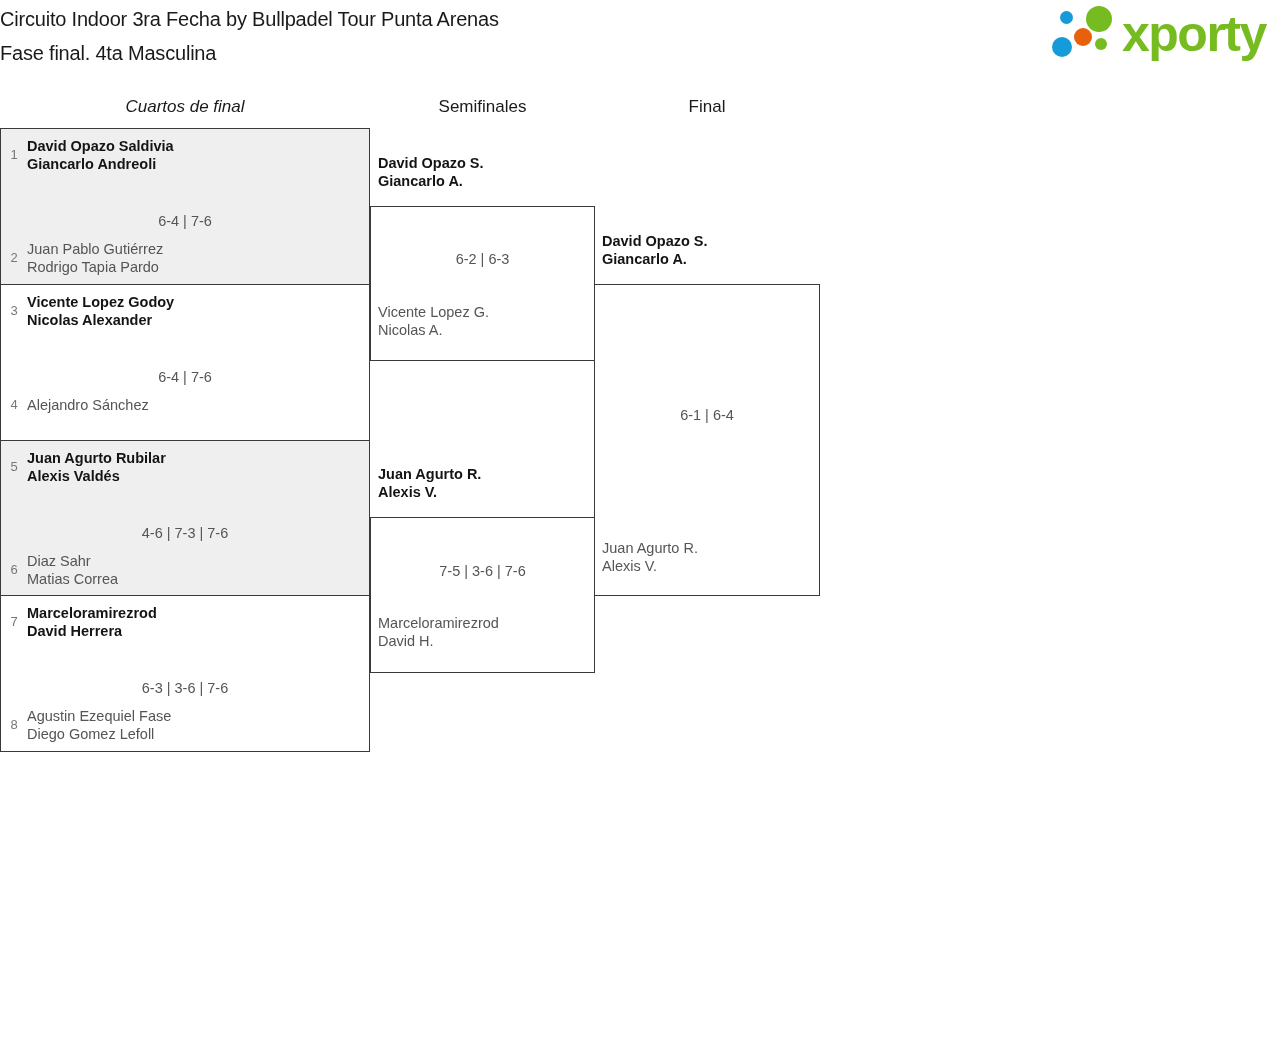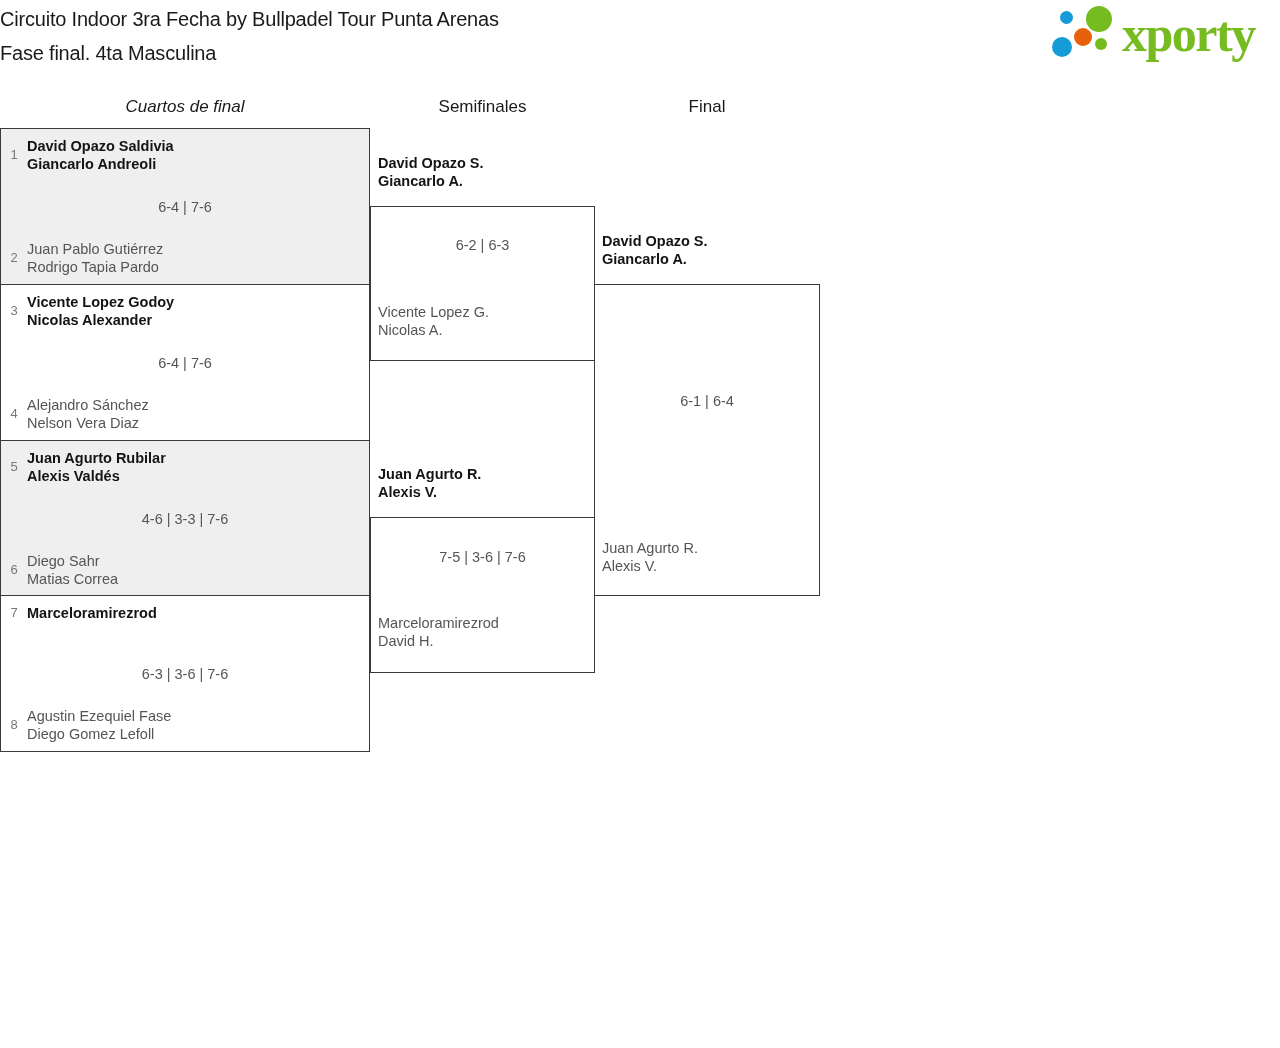--- a/index.html
+++ b/index.html
@@ -48,21 +48,21 @@
     width: 78px; height: 58px;
   }
   .dot { position: absolute; border-radius: 50%; }
   #logo-wordmark {
     position: absolute;
     left: 74px; top: 2px;
     font-size: 50px;
     line-height: 56px;
     font-weight: 700;
     letter-spacing: -1.5px;
-    font-family: Liberation Serif, serif;
+    font-family: Liberation Sans, sans-serif;
   }
 
   
   .round-header {
     position: absolute;
     font-size: 17px;
     line-height: 22px;
     color: #1a1a1a;
     text-align: center;
     font-weight: 400;
@@ -113,20 +113,21 @@
   }
   .score {
     position: absolute;
     left: 0;
     width: 100%;
     text-align: center;
     font-size: 14.5px;
     line-height: 18px;
     color: #555555;
     white-space: nowrap;
+    margin-top: 14px;
   }
 
   
   .qf { left: 0px; width: 370px; height: 157px; }
   #qf-0 { top: 128px; }
   #qf-1 { top: 284px; }
   #qf-2 { top: 440px; }
   #qf-3 { top: 595px; }
   .qf .team-top    { top: 8px; }
   .qf .team-bottom { top: 111px; }
@@ -209,48 +210,48 @@
     <span class="names">
       <div class="name">Vicente Lopez Godoy</div>
       <div class="name">Nicolas Alexander</div>
     </span>
   </div>
   <div class="score">6-4 | 7-6</div>
   <div class="team team-bottom">
     <span class="seed">4</span>
     <span class="names">
       <div class="name">Alejandro Sánchez</div>
-      <div class="name">Nelson Vera Diaz</div>
     </span>
   </div>
 </div>
 
 <div class="match qf shaded" id="qf-2">
   <div class="team team-top winner">
     <span class="seed">5</span>
     <span class="names">
       <div class="name">Juan Agurto Rubilar</div>
       <div class="name">Alexis Valdés</div>
     </span>
   </div>
-  <div class="score">4-6 | 3-3 | 7-6</div>
+  <div class="score">4-6 | 7-3 | 7-6</div>
   <div class="team team-bottom">
     <span class="seed">6</span>
     <span class="names">
-      <div class="name">Diego Sahr</div>
+      <div class="name">Diaz Sahr</div>
       <div class="name">Matias Correa</div>
     </span>
   </div>
 </div>
 
 <div class="match qf" id="qf-3">
   <div class="team team-top winner">
     <span class="seed">7</span>
     <span class="names">
       <div class="name">Marceloramirezrod</div>
+      <div class="name">David Herrera</div>
     </span>
   </div>
   <div class="score">6-3 | 3-6 | 7-6</div>
   <div class="team team-bottom">
     <span class="seed">8</span>
     <span class="names">
       <div class="name">Agustin Ezequiel Fase</div>
       <div class="name">Diego Gomez Lefoll</div>
     </span>
   </div>

